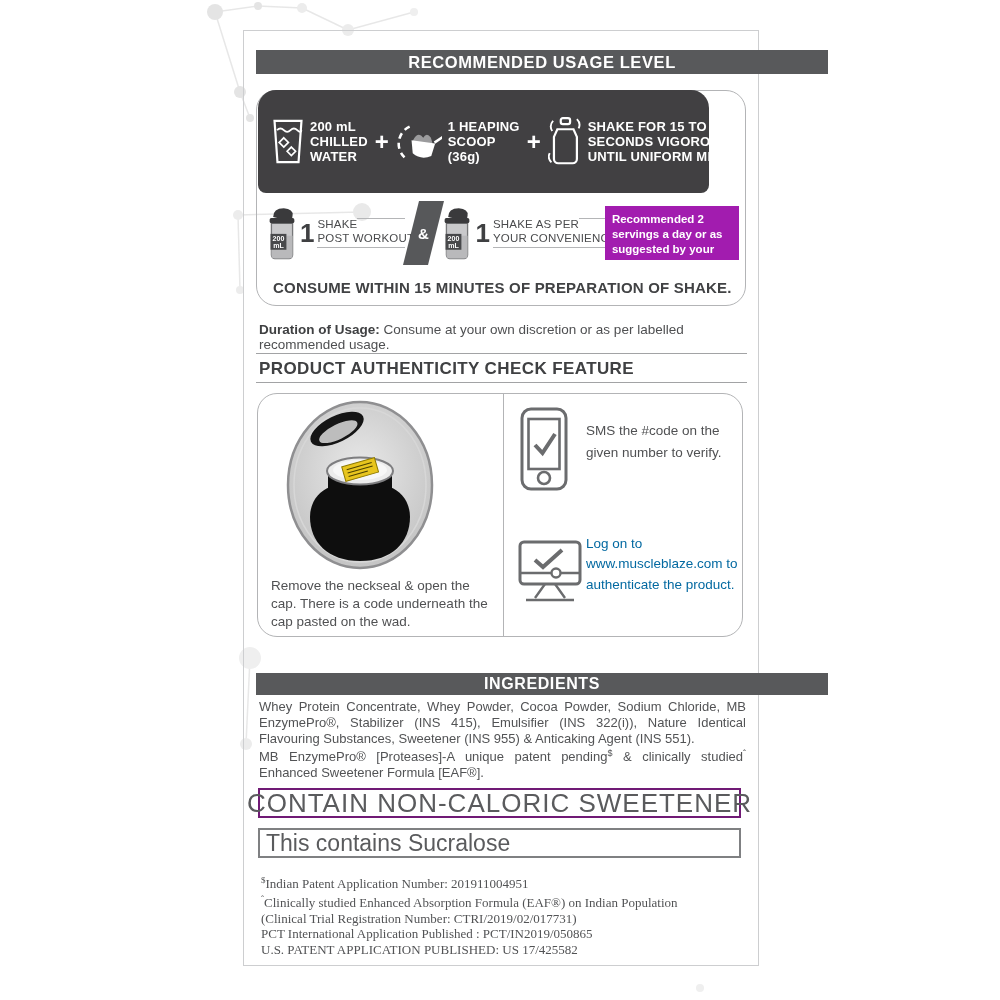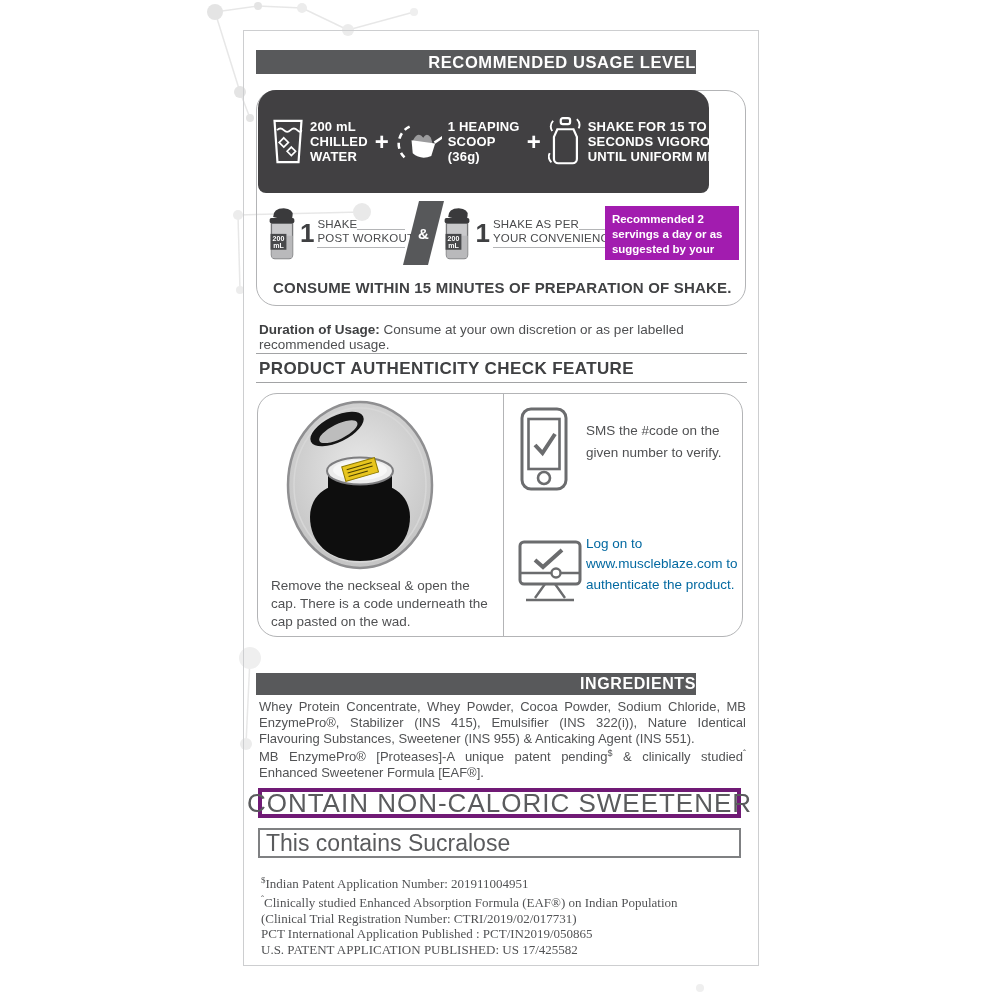--- a/index.html
+++ b/index.html
@@ -7,43 +7,43 @@
     width:1000px;height:1000px;position:relative;overflow:hidden;
     background:#ffffff;font-family:"Liberation Sans",sans-serif;
     -webkit-font-smoothing:antialiased;
   }
   .decor{position:absolute;left:0;top:0;z-index:0;}
   .label{
     position:absolute;left:243px;top:30px;width:516px;height:936px;
     border:1px solid #cdced0;z-index:1;box-sizing:border-box;
   }
   .bar{
-    position:absolute;left:12px;width:440px;height:24px;background:#58595b;
+    position:absolute;left:12px;width:572px;height:24px;background:#58595b;
     color:#fff;font-weight:bold;font-size:16.5px;letter-spacing:.6px;
-    display:flex;align-items:center;justify-content:flex-end;
+    display:flex;align-items:center;justify-content:center;
   }
   #usage-bar{top:19px;}
   #ingredients-bar{top:642px;height:22px;font-size:16px;}
 
   
   .usage-panel{position:absolute;left:12px;top:59px;width:490px;height:216px;
     border:1px solid #b3b4b6;border-radius:20px;box-sizing:border-box;}
   .dark-box{position:absolute;left:1px;top:-1px;width:451px;height:103px;
     background:#414042;border-radius:18px 18px 8px 8px;display:flex;align-items:center;
     padding-left:14px;box-sizing:border-box;color:#fff;}
   .step{display:flex;align-items:center;}
   .step-lines{font-size:13px;font-weight:bold;line-height:1.18;letter-spacing:.2px;white-space:nowrap;margin-left:6px;}
   .plus{font-size:24px;font-weight:bold;margin:0 7px;color:#fff;}
 
   .sched{position:absolute;left:10px;top:110px;width:472px;height:64px;
     display:flex;align-items:center;}
   .sgroup{display:flex;align-items:center;}
   .snum{font-size:26px;font-weight:bold;color:#3f4042;line-height:1;margin:0 3px;}
   .slines{font-size:11.5px;color:#4a4b4d;letter-spacing:.2px;}
-  .slines .r1{display:flex;align-items:flex-end;gap:0;}
+  .slines .r1{display:flex;align-items:flex-start;gap:0;}
   .slines .r1 .rule{flex:1;height:1px;background:#b4b5b7;}
   .slines .r2{padding:2px 0 3px;white-space:nowrap;}
   .slines .bline{height:1px;background:#b4b5b7;}
   #sl1{width:88px;}
   #sl2{width:112px;}
   .amp-wrap{width:27px;height:64px;background:#57585a;transform:skewX(-14deg);
     display:flex;align-items:center;justify-content:center;margin:0 6px;}
   .amp{transform:skewX(14deg);color:#fff;font-weight:bold;font-size:15px;}
   .note-box{margin-left:auto;width:130px;background:#a21caf;color:#fff;
     font-size:11.5px;font-weight:bold;line-height:1.3;padding:6px 7px;height:42px;}
@@ -71,21 +71,21 @@
   .web-text{position:absolute;left:82px;top:140px;width:168px;font-size:13.5px;
     color:#0369a1;line-height:1.5;}
 
   .ing-para{position:absolute;left:15px;top:668px;width:487px;font-size:13px;
     color:#525355;text-align:justify;line-height:1.22;}
   .enzyme-para{position:absolute;left:15px;top:717px;width:487px;font-size:13px;
     color:#525355;text-align:justify;line-height:1.22;}
   sup{font-size:9px;}
 
   .claim1{position:absolute;left:14px;top:757px;width:483px;height:30px;
-    border:4px solid #701a75;box-sizing:border-box;display:flex;align-items:center;
+    border:2px solid #701a75;box-sizing:border-box;display:flex;align-items:center;
     justify-content:center;font-size:26px;color:#5a5b5d;letter-spacing:1px;white-space:nowrap;}
   .claim2{position:absolute;left:14px;top:797px;width:483px;height:30px;
     border:2px solid #7f8082;box-sizing:border-box;display:flex;align-items:center;
     font-size:23px;color:#5a5b5d;padding-left:6px;}
 
   .patents{position:absolute;left:17px;top:842px;font-size:13px;color:#525355;}
   .patents div{line-height:15.6px;white-space:nowrap;font-family:Liberation Serif, serif;}
 </style>
 </head>
 <body>

